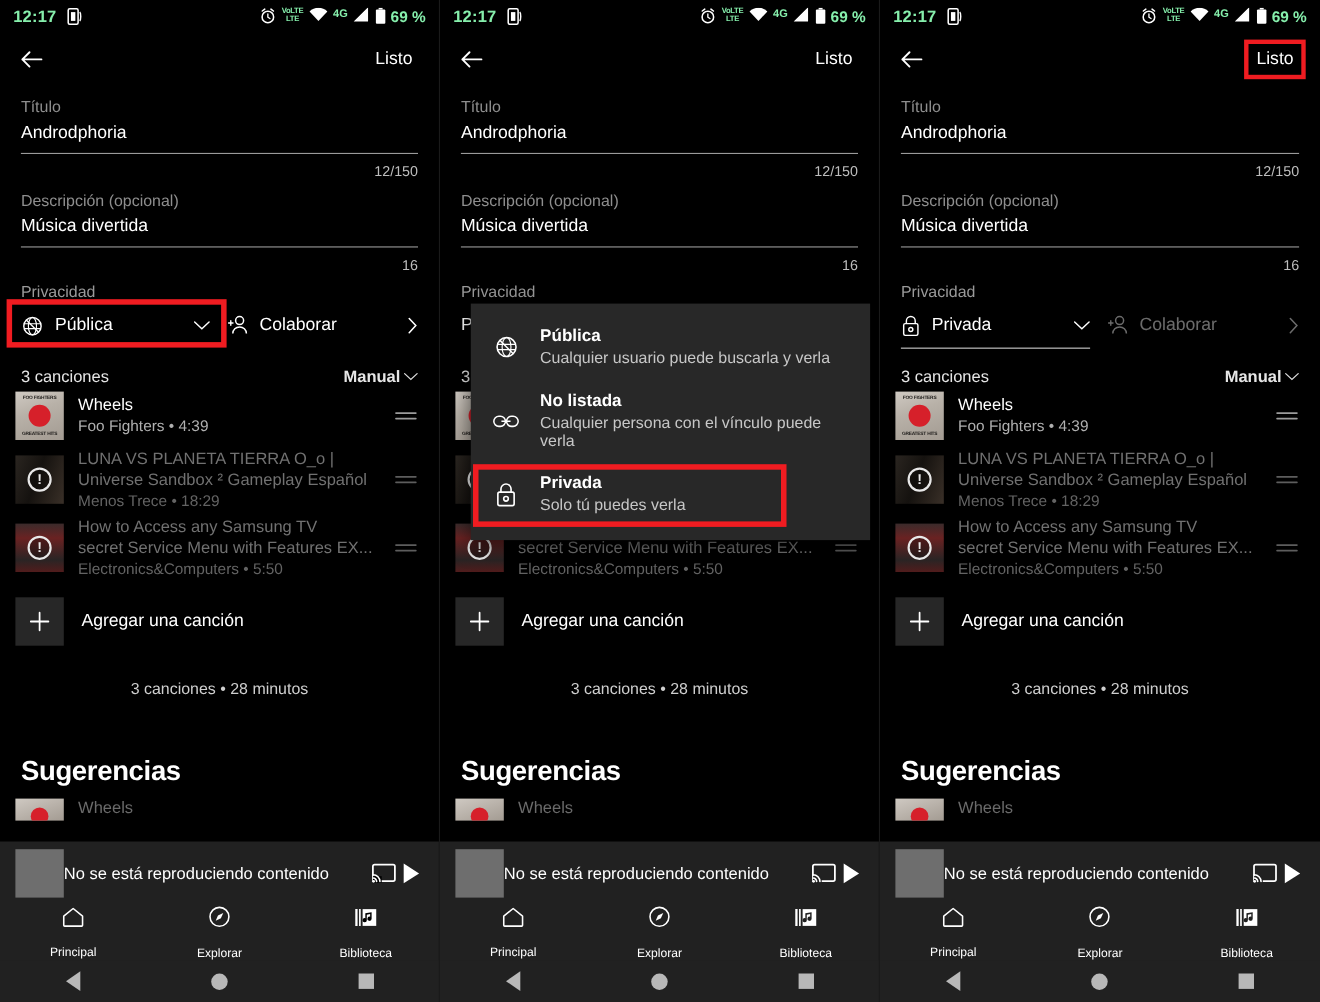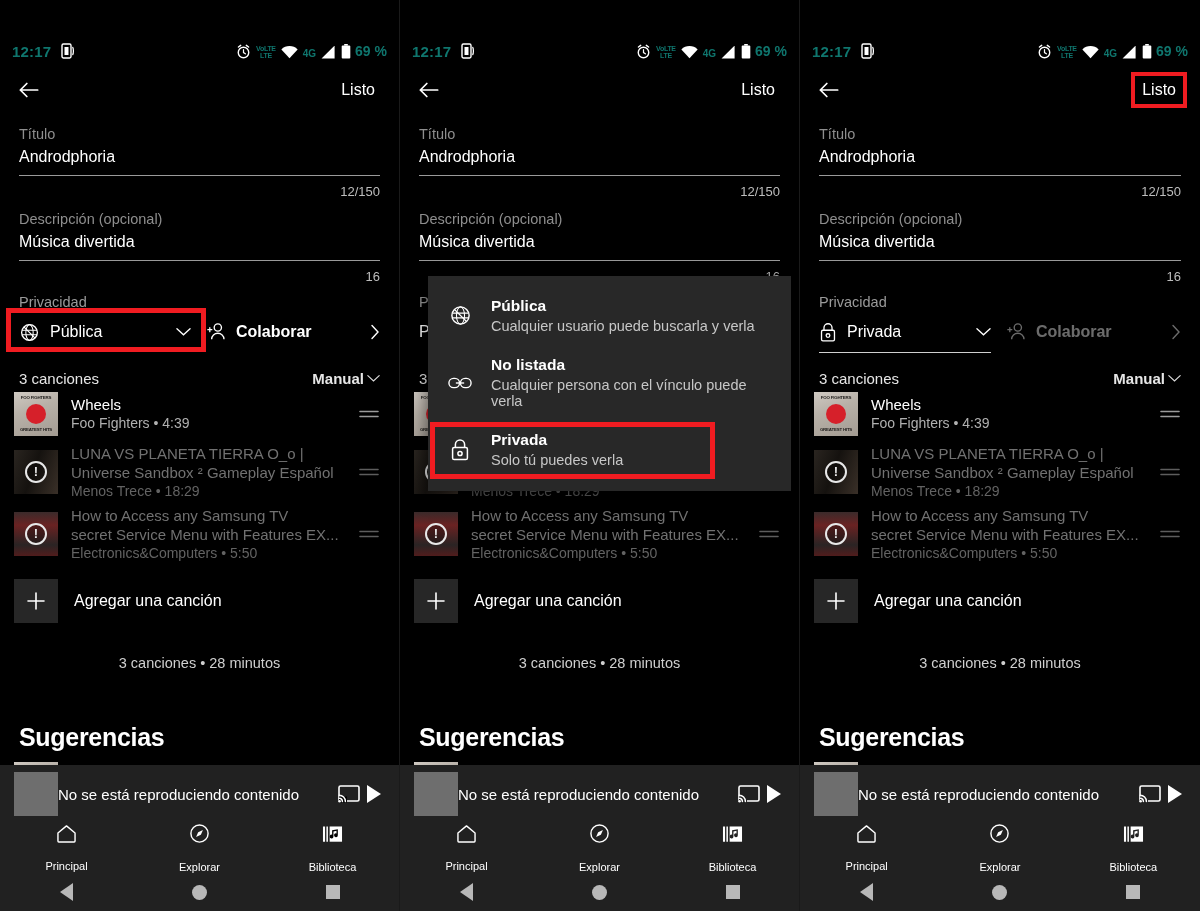--- a/index.html
+++ b/index.html
@@ -15,25 +15,25 @@
     width: 400px; height: 911px;
     background: #000;
     overflow: hidden;
     border-right: 1px solid #1a1a1a;
   }
   .panel:last-child { border-right: none; }
 
   
   .statusbar {
     height: 30px; display: flex; align-items: center;
-    padding: 0 12px; color: #0f766e; font-size: 14px; font-weight: bold; margin-top: 36px;
+    padding: 0 12px; color: #86efac; font-size: 14px; font-weight: bold;
   }
   .sb-time { font-size: 15px; letter-spacing: .2px; }
   .sb-leftico { margin-left: 9px; display:flex; align-items:center; }
-  .sb-right { margin-left: auto; display: flex; align-items: flex-end; gap: 5px; }
+  .sb-right { margin-left: auto; display: flex; align-items: flex-start; gap: 5px; }
   .sb-right .volte {
     font-size: 7px; line-height: 7px; font-weight: bold; text-align: center;
     letter-spacing: -0.3px;
   }
   .sb-4g { font-size: 10px; font-weight: bold; }
   .sb-batt { font-size: 14px; font-weight: bold; margin-left: -1px;}
 
   
   .appbar {
     height: 48px; display: flex; align-items: center;
@@ -80,21 +80,20 @@
     background: #d0d0d0; bottom: -3px;
   }
   .hl-priv {
     position: absolute; left: 6px; top: -6px;
     width: 200px; height: 44px;
     border: 5px solid #f01c21; pointer-events: none;
   }
   .collab {
     display: flex; align-items: center; gap: 9px; margin-left: 14px;
     flex: 1;
-    font-weight: bold;
   }
   .collab-text { color: #fff; font-size: 16px; }
   .collab-arrow { margin-left: auto; }
   .dim .collab-text, .dim .collab-arrow svg { opacity: .42; }
   .dim .collab svg { opacity: .42; }
 
   
   .songs-head {
     display: flex; align-items: center; padding: 0 19px;
     margin-top: 20px; color: #e6e6e6; font-size: 15px;

